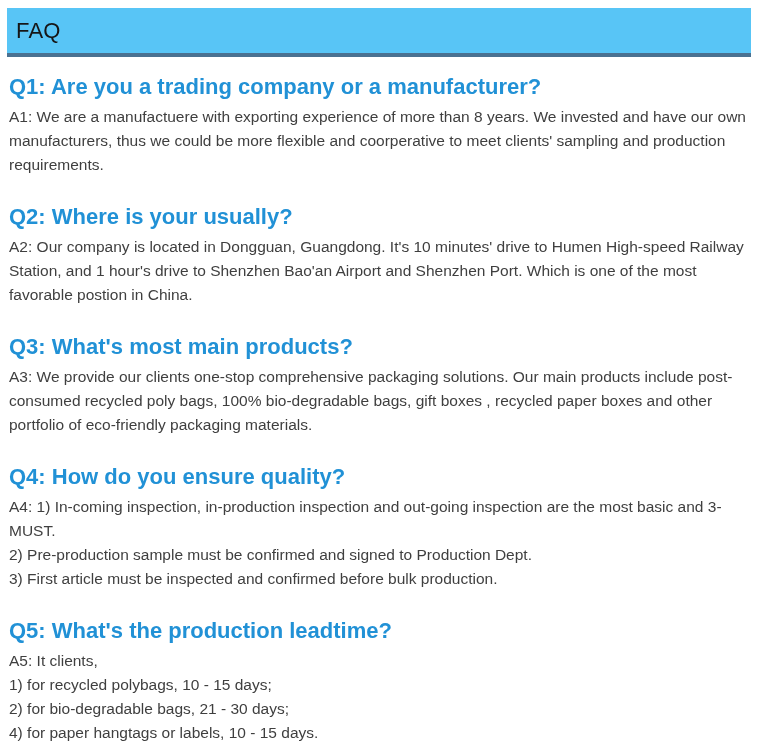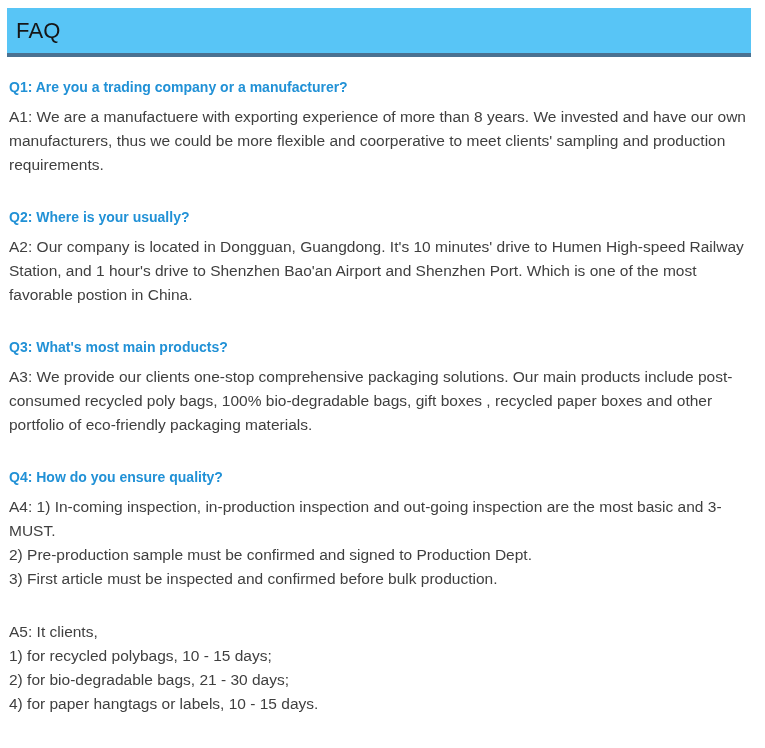--- a/index.html
+++ b/index.html
@@ -35,21 +35,21 @@
     padding-right: 2px;
   }
   .faq-section {
     margin-top: 19px;
   }
   .faq-section + .faq-section {
     margin-top: 29px;
   }
   .question {
     color: #2191D6;
-    font-size: 14px;
+    font-size: 22px;
     font-weight: bold;
     margin: 0 0 7px 0;
     line-height: 22px;
   }
   .answer {
     color: #3F3F3F;
     font-size: 15.5px;
     line-height: 24px;
     margin: 0;
   }
@@ -81,20 +81,21 @@
     </div>
 
     <div class="faq-section">
       <h2 class="question">Q4: How do you ensure quality?</h2>
       <p class="answer">A4: 1) In-coming inspection, in-production inspection and out-going inspection are the most basic and 3-MUST.</p>
       <p class="answer">2) Pre-production sample must be confirmed and signed to Production Dept.</p>
       <p class="answer">3) First article must be inspected and confirmed before bulk production.</p>
     </div>
 
     <div class="faq-section">
+      <h2 class="question">Q5: What's the production leadtime?</h2>
       <p class="answer">A5: It clients,</p>
       <p class="answer">1) for recycled polybags, 10 - 15 days;</p>
       <p class="answer">2) for bio-degradable bags, 21 - 30 days;</p>
       <p class="answer">4) for paper hangtags or labels, 10 - 15 days.</p>
     </div>
 
   </div>
 </div>
 
 </body></html>

